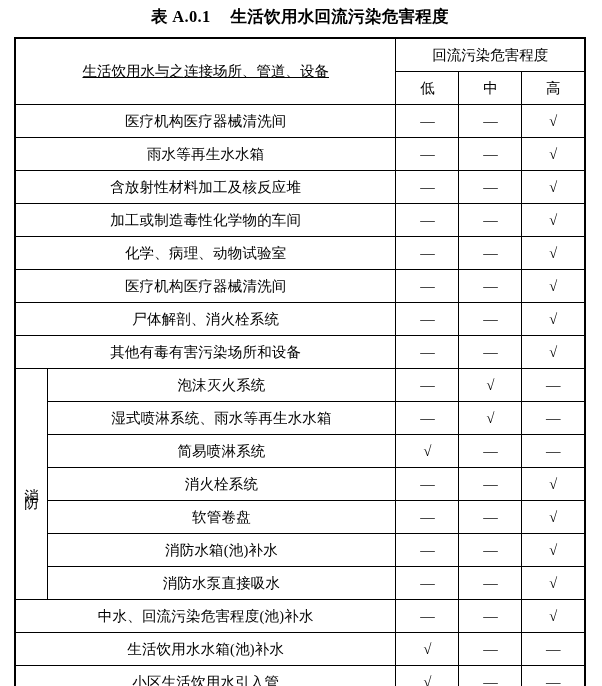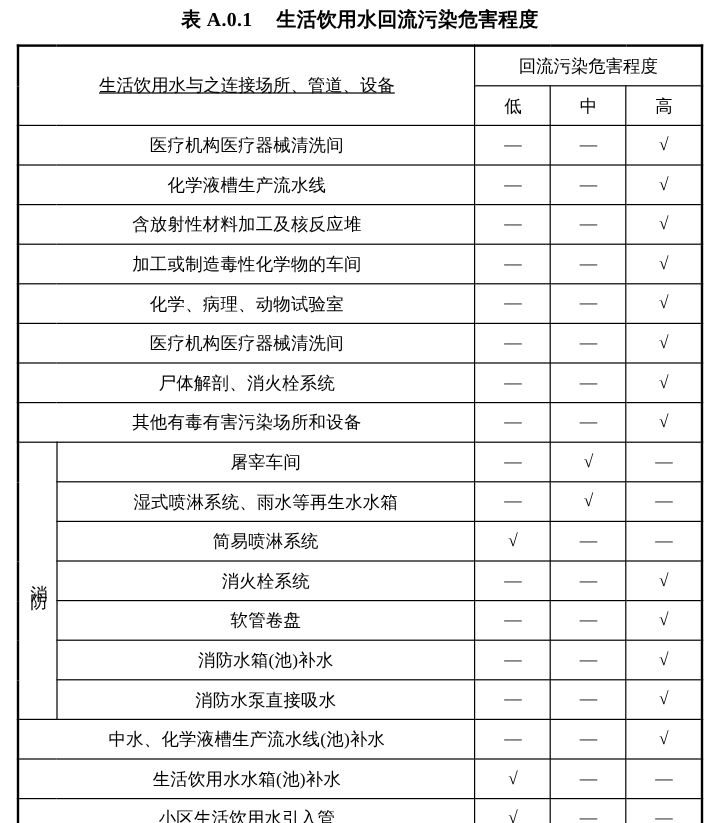--- a/index.html
+++ b/index.html
@@ -130,21 +130,21 @@
     <tbody>
 
       <tr>
         <td class="item-cell" colspan="2">医疗机构医疗器械清洗间</td>
         <td class="mark dash">—</td>
         <td class="mark dash">—</td>
         <td class="mark check">√</td>
       </tr>
 
       <tr>
-        <td class="item-cell" colspan="2">化学液槽生产流水线</td>
+        <td class="item-cell" colspan="2">雨水等再生水水箱</td>
         <td class="mark dash">—</td>
         <td class="mark dash">—</td>
         <td class="mark check">√</td>
       </tr>
 
       <tr>
         <td class="item-cell" colspan="2">含放射性材料加工及核反应堆</td>
         <td class="mark dash">—</td>
         <td class="mark dash">—</td>
         <td class="mark check">√</td>
@@ -180,21 +180,21 @@
 
       <tr>
         <td class="item-cell" colspan="2">其他有毒有害污染场所和设备</td>
         <td class="mark dash">—</td>
         <td class="mark dash">—</td>
         <td class="mark check">√</td>
       </tr>
 
       <tr>
         <td class="vert-label" rowspan="7"><span class="vert-inner">消防</span></td>
-        <td class="item-cell">屠宰车间</td>
+        <td class="item-cell">泡沫灭火系统</td>
         <td class="mark dash">—</td>
         <td class="mark check">√</td>
         <td class="mark dash">—</td>
       </tr>
 
       <tr>
         <td class="item-cell">湿式喷淋系统、雨水等再生水水箱</td>
         <td class="mark dash">—</td>
         <td class="mark check">√</td>
         <td class="mark dash">—</td>
@@ -229,21 +229,21 @@
       </tr>
 
       <tr>
         <td class="item-cell">消防水泵直接吸水</td>
         <td class="mark dash">—</td>
         <td class="mark dash">—</td>
         <td class="mark check">√</td>
       </tr>
 
       <tr>
-        <td class="item-cell" colspan="2">中水、化学液槽生产流水线(池)补水</td>
+        <td class="item-cell" colspan="2">中水、回流污染危害程度(池)补水</td>
         <td class="mark dash">—</td>
         <td class="mark dash">—</td>
         <td class="mark check">√</td>
       </tr>
 
       <tr>
         <td class="item-cell" colspan="2">生活饮用水水箱(池)补水</td>
         <td class="mark check">√</td>
         <td class="mark dash">—</td>
         <td class="mark dash">—</td>

